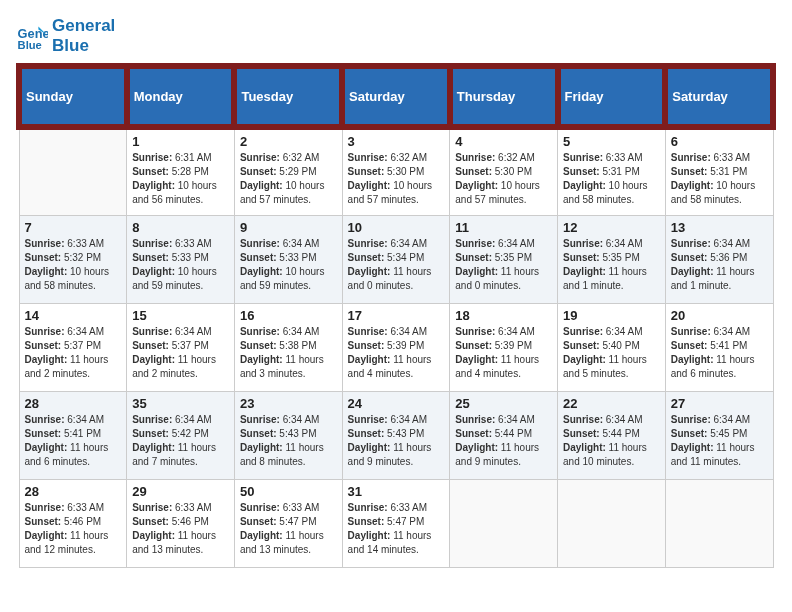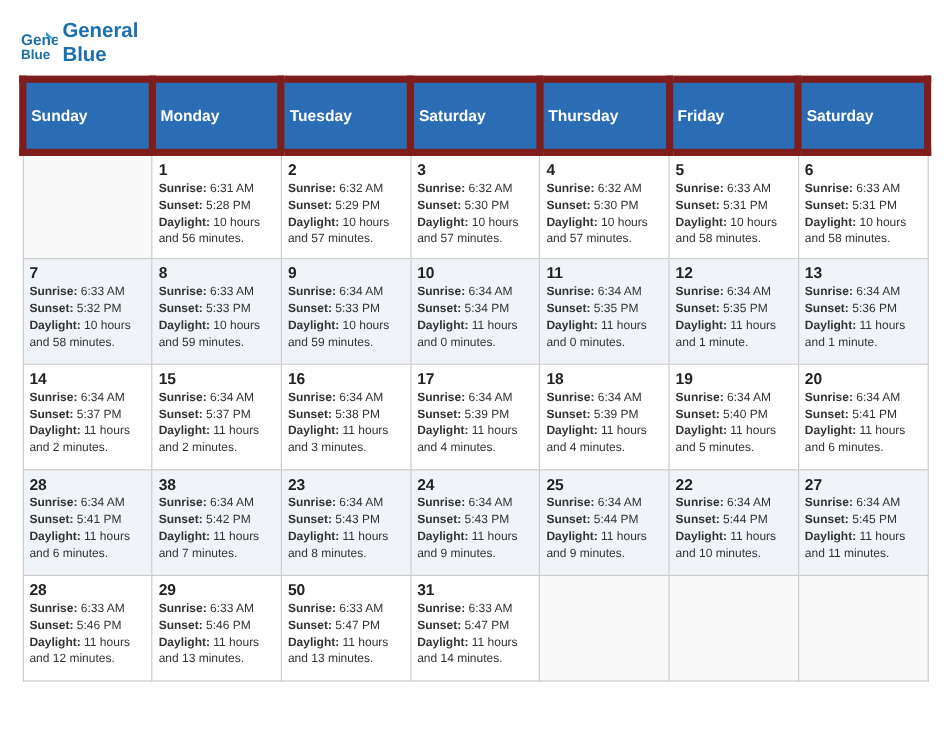--- a/index.html
+++ b/index.html
@@ -196,21 +196,21 @@
           <span class="day-num">20</span>
           <div class="day-info"><strong>Sunrise:</strong> 6:34 AM<br><strong>Sunset:</strong> 5:41 PM<br><strong>Daylight:</strong> 11 hours and 6 minutes.</div>
         </td>
       </tr>
       <tr>
         <td>
           <span class="day-num">28</span>
           <div class="day-info"><strong>Sunrise:</strong> 6:34 AM<br><strong>Sunset:</strong> 5:41 PM<br><strong>Daylight:</strong> 11 hours and 6 minutes.</div>
         </td>
         <td>
-          <span class="day-num">38</span>
+          <span class="day-num">35</span>
           <div class="day-info"><strong>Sunrise:</strong> 6:34 AM<br><strong>Sunset:</strong> 5:42 PM<br><strong>Daylight:</strong> 11 hours and 7 minutes.</div>
         </td>
         <td>
           <span class="day-num">23</span>
           <div class="day-info"><strong>Sunrise:</strong> 6:34 AM<br><strong>Sunset:</strong> 5:43 PM<br><strong>Daylight:</strong> 11 hours and 8 minutes.</div>
         </td>
         <td>
           <span class="day-num">24</span>
           <div class="day-info"><strong>Sunrise:</strong> 6:34 AM<br><strong>Sunset:</strong> 5:43 PM<br><strong>Daylight:</strong> 11 hours and 9 minutes.</div>
         </td>

